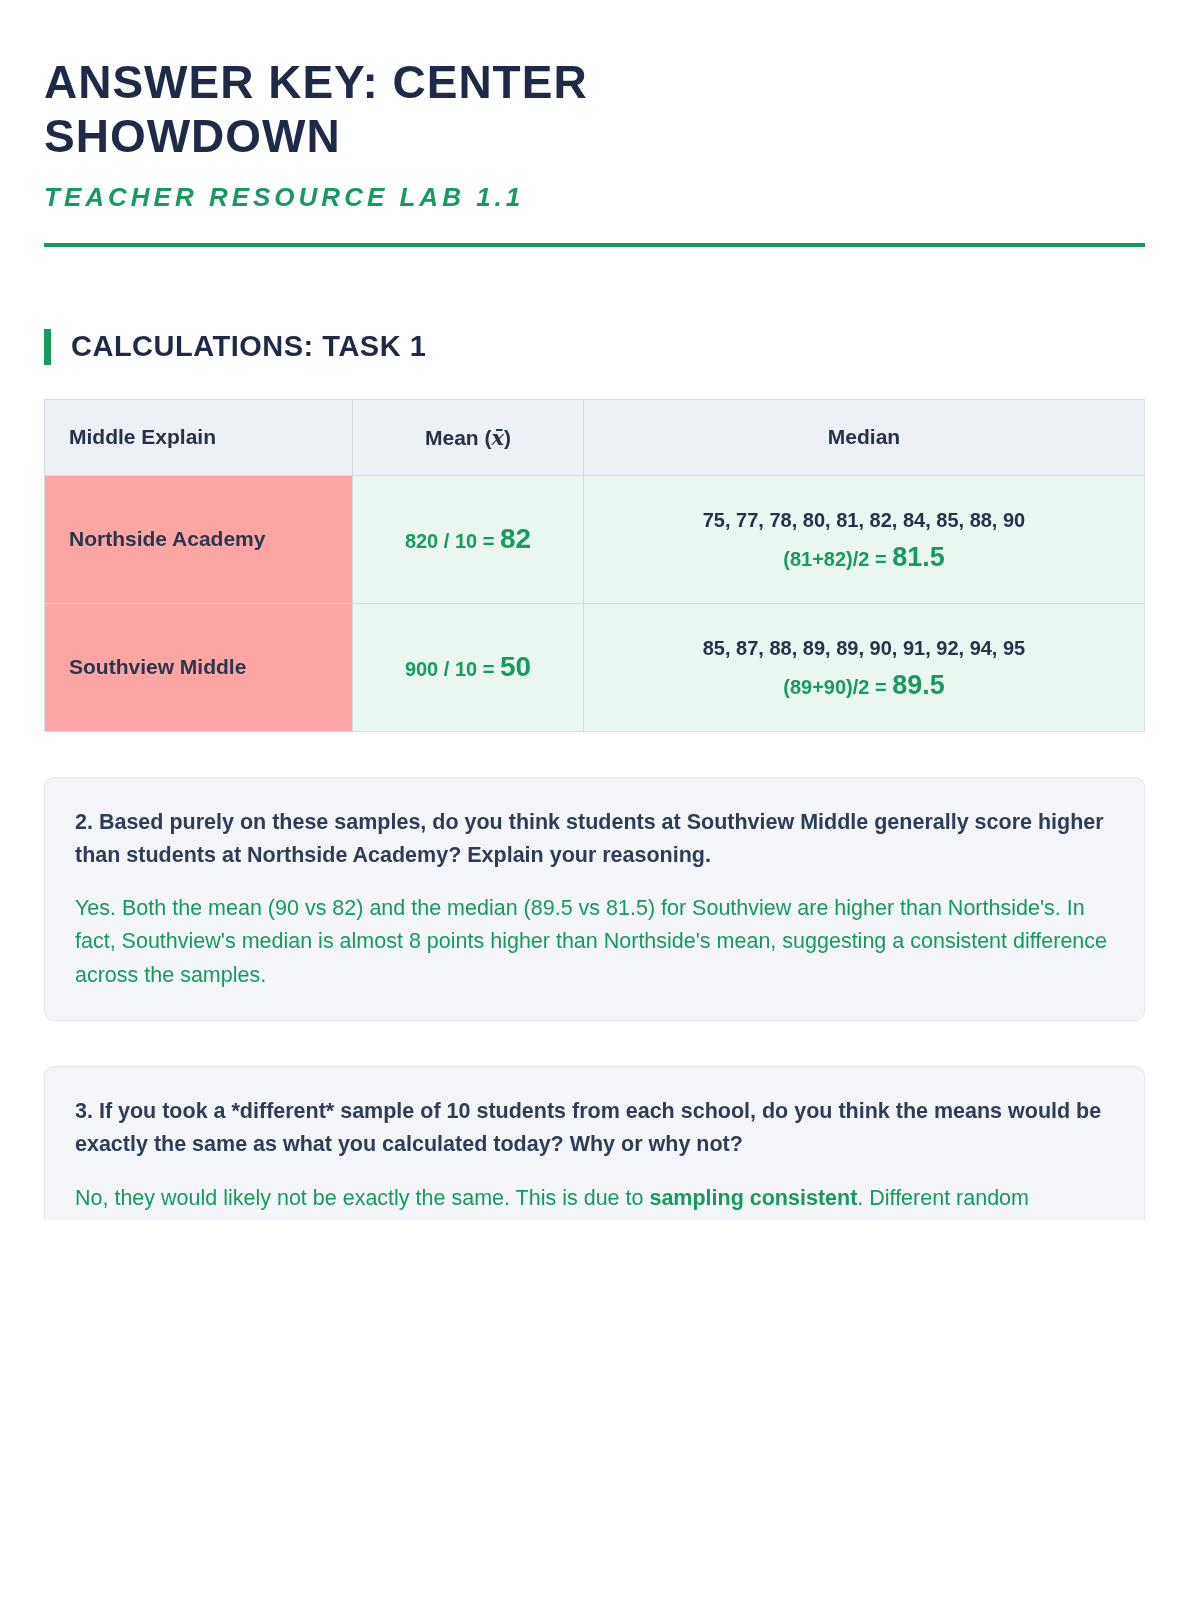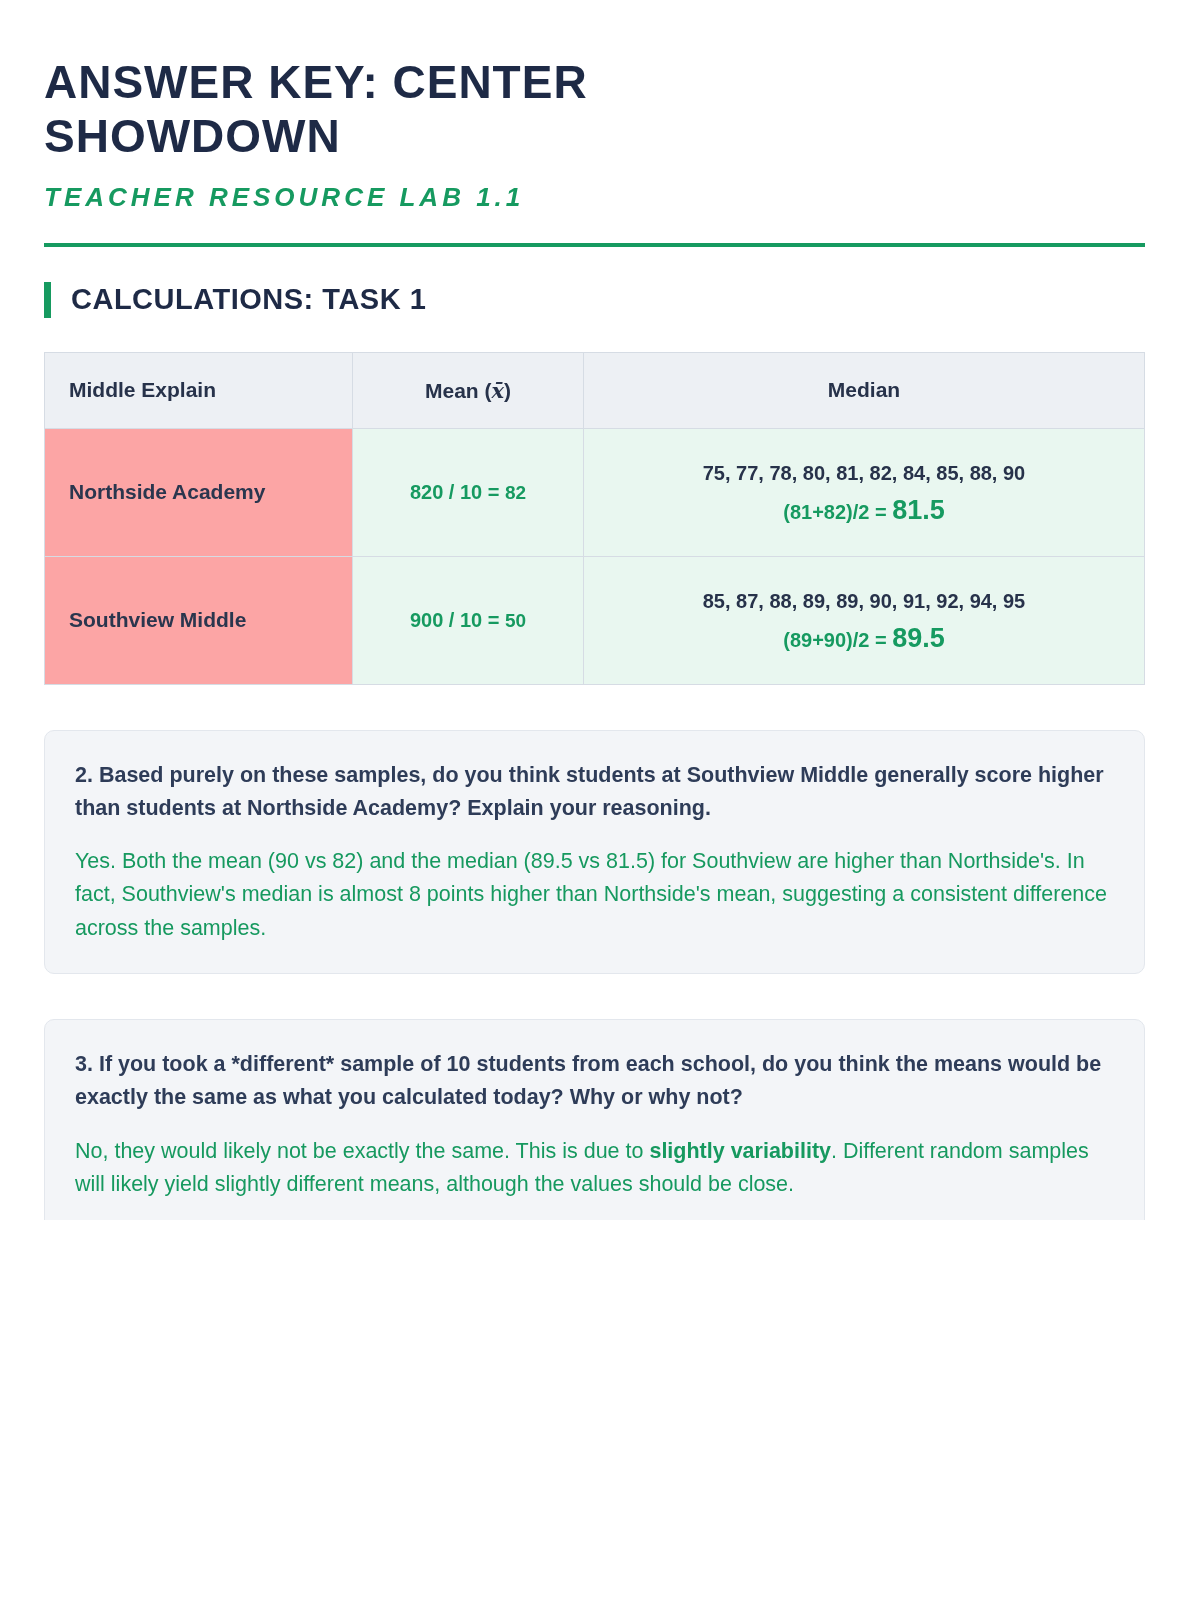--- a/index.html
+++ b/index.html
@@ -23,21 +23,21 @@
     border-radius: 8px; padding: 22px 26px; min-width: 190px;
   }
   .solution-badge .badge-line {
     display: block; color: #0f7a4e; font-weight: bold; font-size: 17px;
     letter-spacing: 1.5px; line-height: 2.2;
   }
   .rule { height: 4px; background: #169a60; border: 0; margin-top: 30px; }
 
   
   .section-heading { display: flex; align-items: center; }
-  .sh-1 { margin-top: 35px; }
+  .sh-1 { margin-top: 82px; }
   .sh-2 { margin-top: 62px; }
   .section-heading .bar { width: 7px; height: 36px; background: #169a60; margin-right: 20px; }
   .section-heading .sh-text {
     font-size: 29px; font-weight: 800; color: #1e2a46; letter-spacing: 0.5px;
   }
 
   
   table.calc-table {
     width: 100%; margin-top: 34px; border-collapse: collapse;
     border: 1.5px solid #cfd6df;
@@ -53,21 +53,21 @@
   .mean-var { font-family: "DejaVu Serif", serif; font-style: italic; font-weight: bold; }
   .calc-table td { height: 128px; }
   td.cell-school {
     background: #fca5a5; font-size: 21px; font-weight: bold; color: #2a364e;
     padding: 10px 24px; text-align: left;
   }
   td.cell-mean {
     background: #e9f7f0; text-align: center; color: #169a60;
     font-size: 20px; font-weight: bold;
   }
-  td.cell-mean .big-val { font-size: 19px; font-weight: 900; }
+  td.cell-mean .big-val { font-size: 28px; font-weight: 900; }
   td.cell-median { background: #e9f7f0; text-align: center; padding: 14px 10px; }
   td.cell-median .median-list {
     display: block; font-size: 20px; font-weight: bold; color: #27324a; line-height: 1.4;
   }
   td.cell-median .median-formula {
     display: block; margin-top: 8px; color: #169a60; font-size: 20px; font-weight: bold;
   }
   td.cell-median .median-formula .big-val { font-size: 27px; font-weight: 900; }
 
   
@@ -132,16 +132,16 @@
 
 
 
   <div class="q-card">
     <p class="question">2. Based purely on these samples, do you think students at Southview Middle generally score higher than students at Northside Academy? Explain your reasoning.</p>
     <p class="answer">Yes. Both the mean (90 vs 82) and the median (89.5 vs 81.5) for Southview are higher than Northside's. In fact, Southview's median is almost 8 points higher than Northside's mean, suggesting a consistent difference across the samples.</p>
   </div>
 
   <div class="q-card">
     <p class="question">3. If you took a *different* sample of 10 students from each school, do you think the means would be exactly the same as what you calculated today? Why or why not?</p>
-    <p class="answer"><span>No, they would likely not be exactly the same. This is due to </span><span class="bold-term">slightly variability</span><span>. </span><span>Different random samples will likely yield slightly different means, although the values should be close.</span></p>
+    <p class="answer"><span>No, they would likely not be exactly the same. This is due to </span><span class="bold-term">sampling consistent</span><span>. </span><span>Different random samples will likely yield slightly different means, although the values should be close.</span></p>
   </div>
 
 </div>
 
 </body></html>

